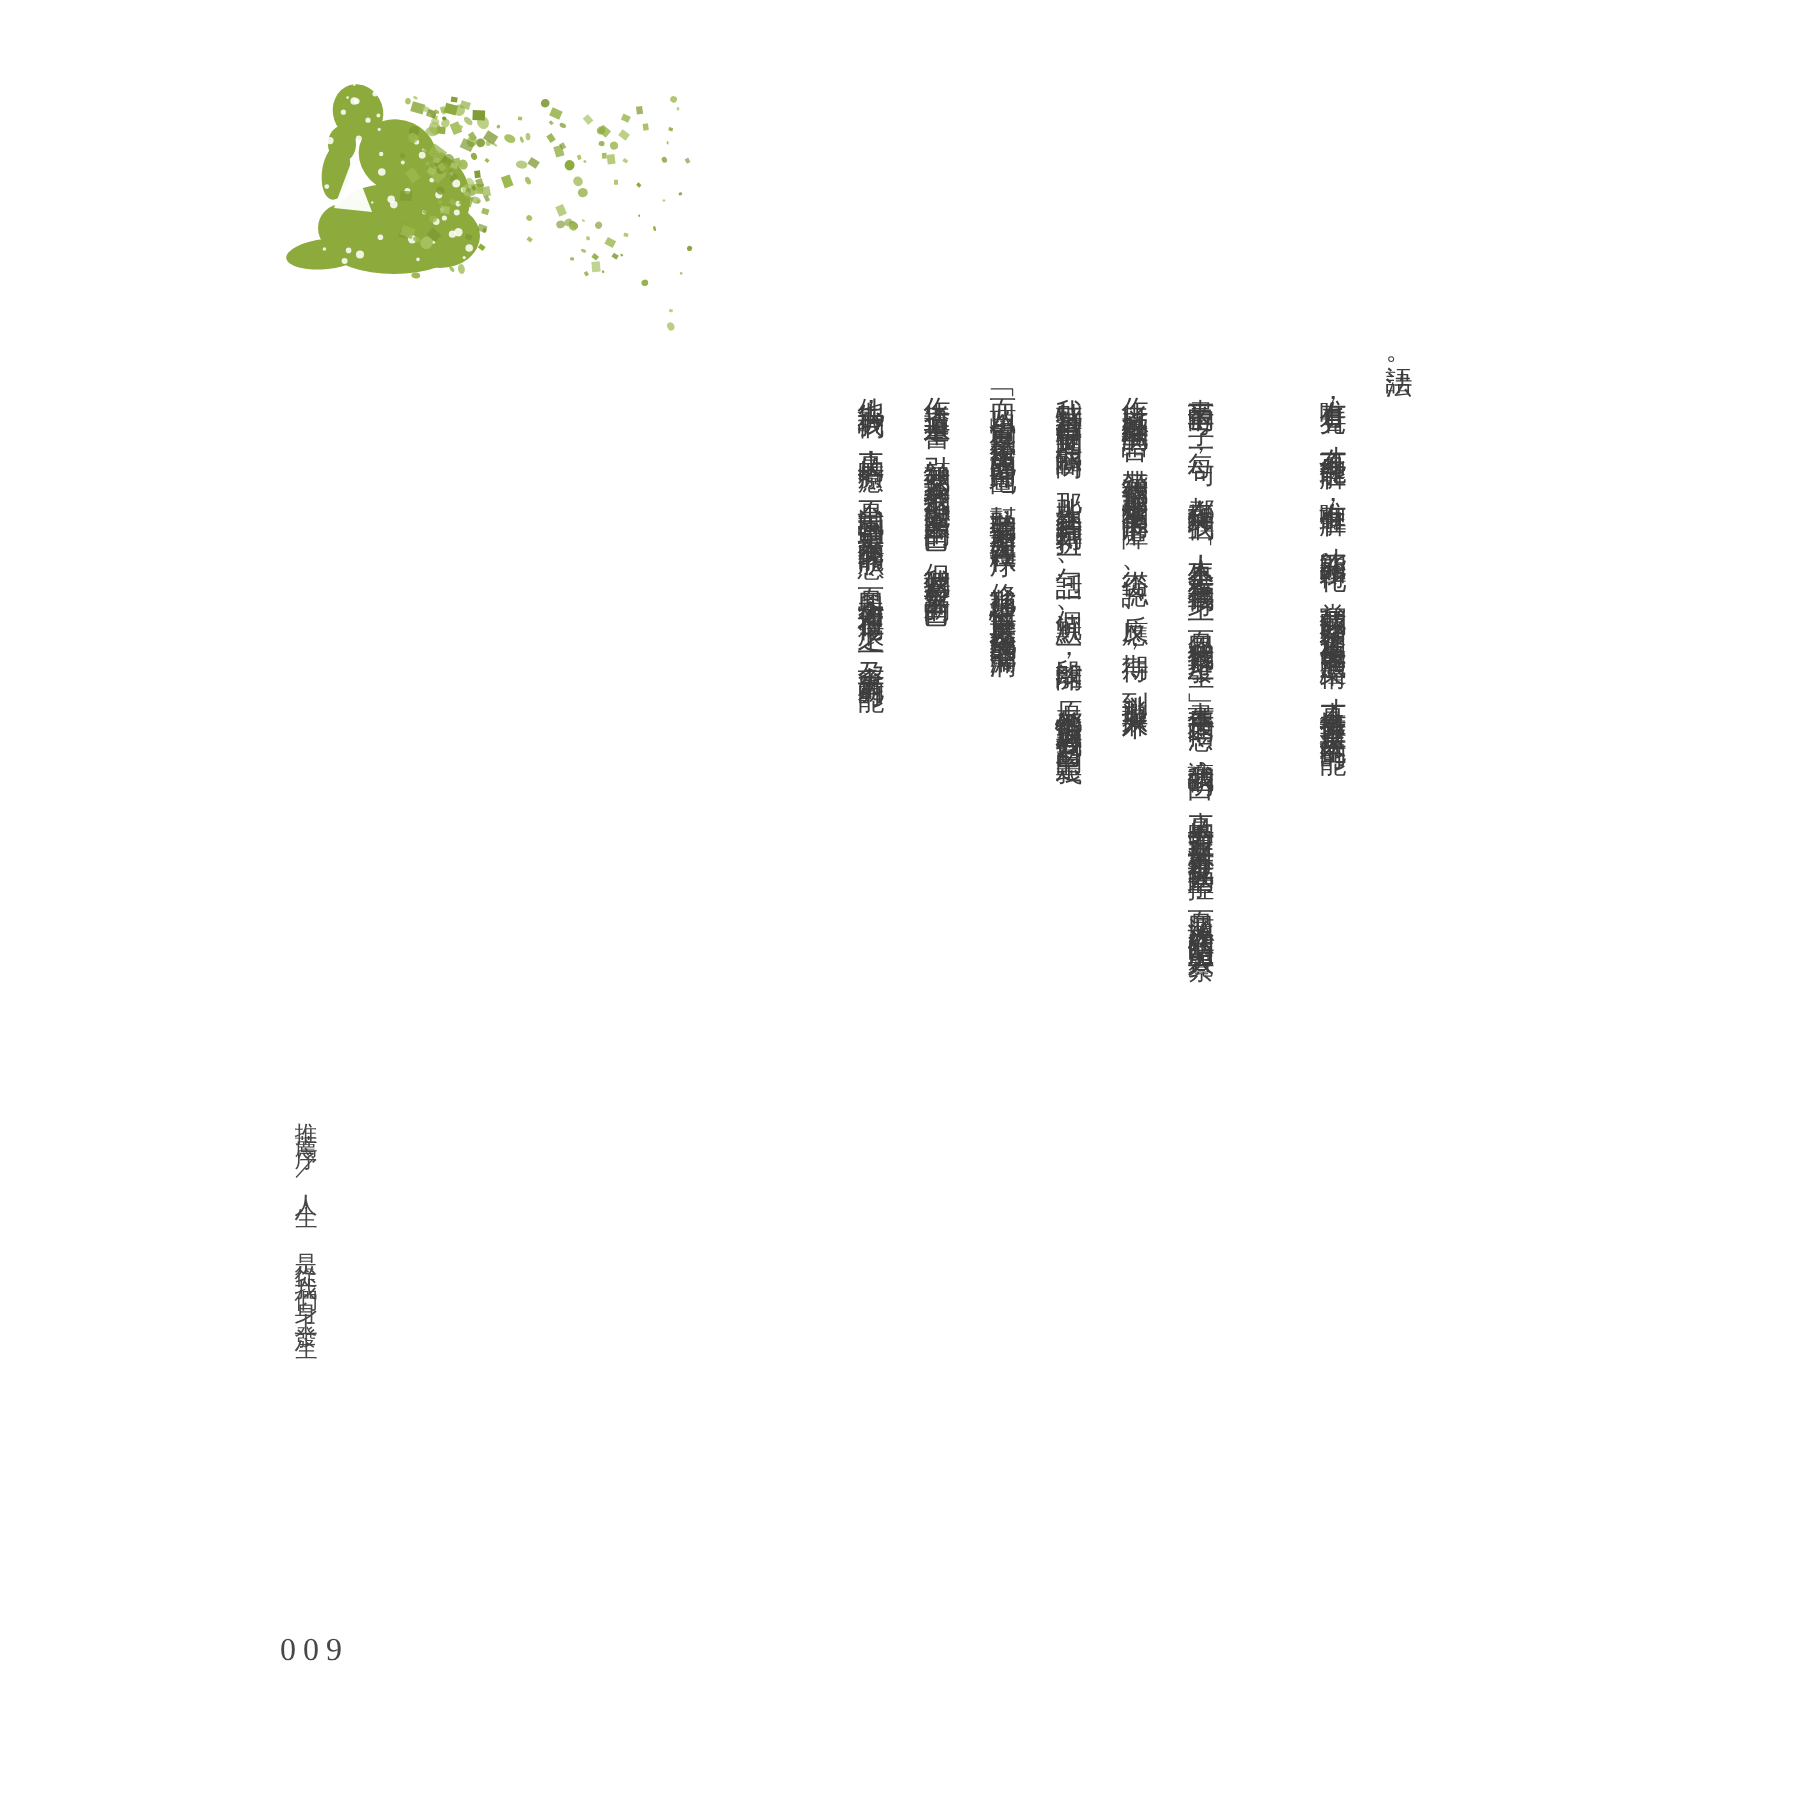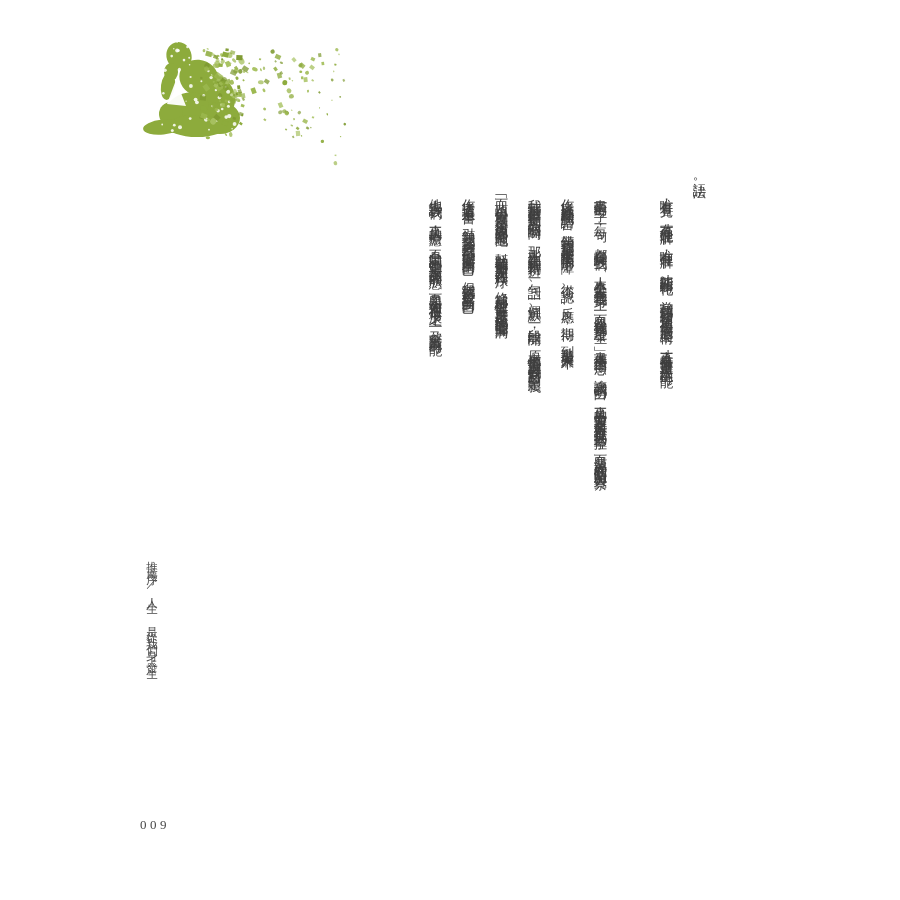--- a/index.html
+++ b/index.html
@@ -56,21 +56,21 @@
     text-orientation: mixed;
     font-size: 11.5px;
     letter-spacing: 6px;
     color: #474747;
   }
   
   .page-number {
     position: absolute;
     top: 817px;
     left: 140px;
-    font-size: 13px;
+    font-size: 16px;
     letter-spacing: 3.5px;
     color: #474747;
   }
 </style>
 </head>
 <body>
 
 <div class="page">
 
   <svg id="ill" class="illustration" viewBox="0 0 225 162" xmlns="http://www.w3.org/2000/svg">

